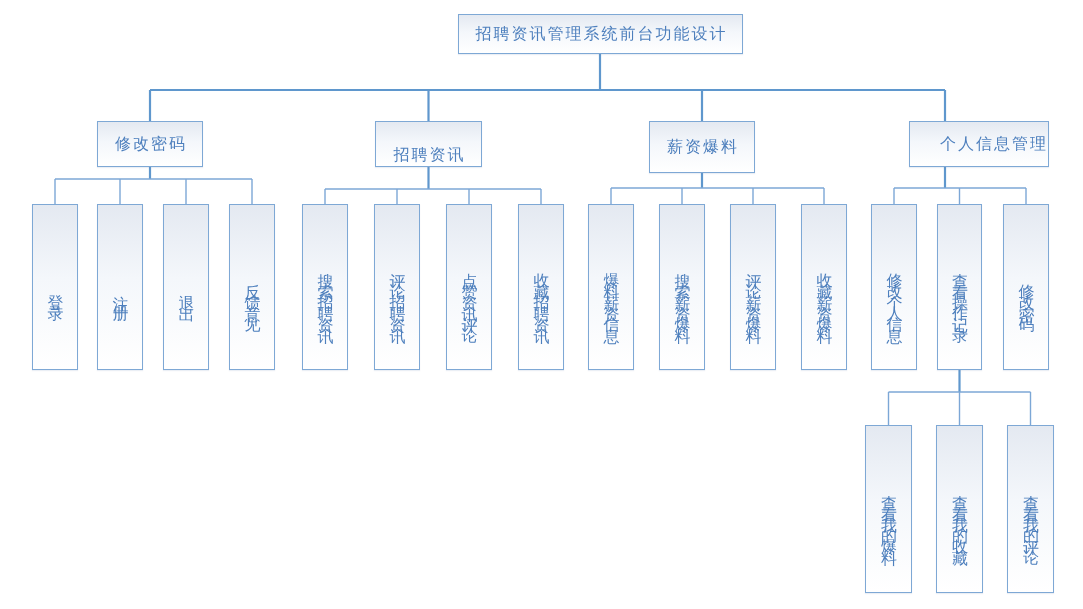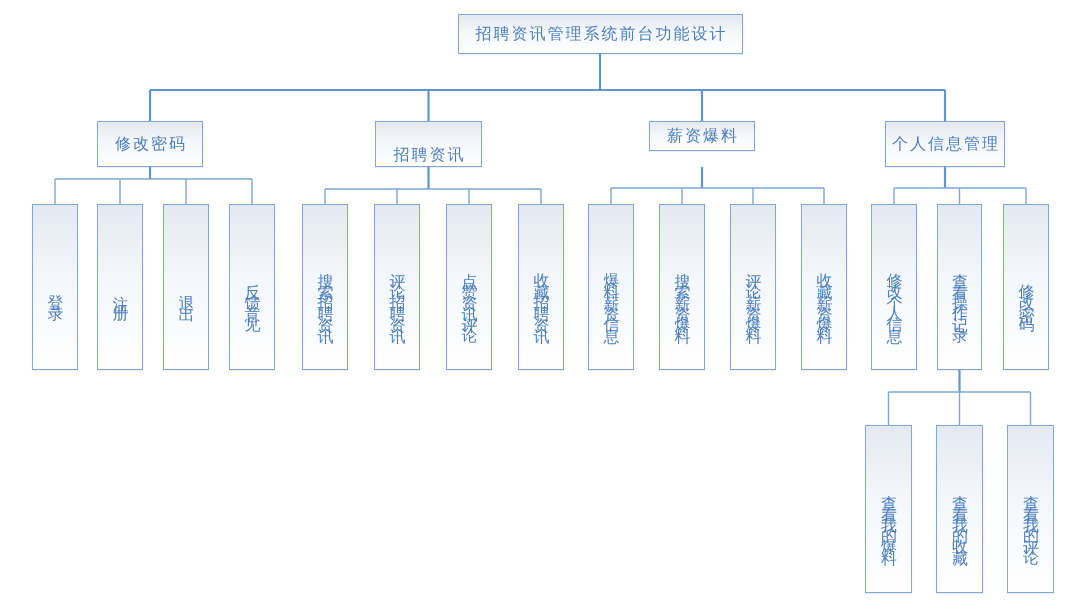--- a/index.html
+++ b/index.html
@@ -33,22 +33,22 @@
     text-orientation:upright;
     letter-spacing:11px;
     padding-top:11px; 
     white-space:nowrap;
   }
 
   
   .pos-root { left:458px; top:14px;  width:285px; height:40px; }
   .pos-b1   { left:97px;  top:121px; width:106px; height:46px; }
   .pos-b2   { left:375px; top:121px; width:107px; height:46px;align-items:flex-end; }
-  .pos-b3   { left:649px; top:121px; width:106px; height:30px; }
-  .pos-b4   { left:885px; top:121px; width:120px; height:46px; }
+  .pos-b3   { left:649px; top:121px; width:106px; height:52px; }
+  .pos-b4   { left:909px; top:121px; width:140px; height:46px;justify-content:flex-end; }
 
   .pos-g1c1 { left:32px;   top:204px; width:46px; height:166px; }
   .pos-g1c2 { left:97px;   top:204px; width:46px; height:166px; }
   .pos-g1c3 { left:163px;  top:204px; width:46px; height:166px; }
   .pos-g1c4 { left:229px;  top:204px; width:46px; height:166px; }
 
   .pos-g2c1 { left:302px;  top:204px; width:46px; height:166px; }
   .pos-g2c2 { left:374px;  top:204px; width:46px; height:166px; }
   .pos-g2c3 { left:446px;  top:204px; width:46px; height:166px; }
   .pos-g2c4 { left:518px;  top:204px; width:46px; height:166px; }

